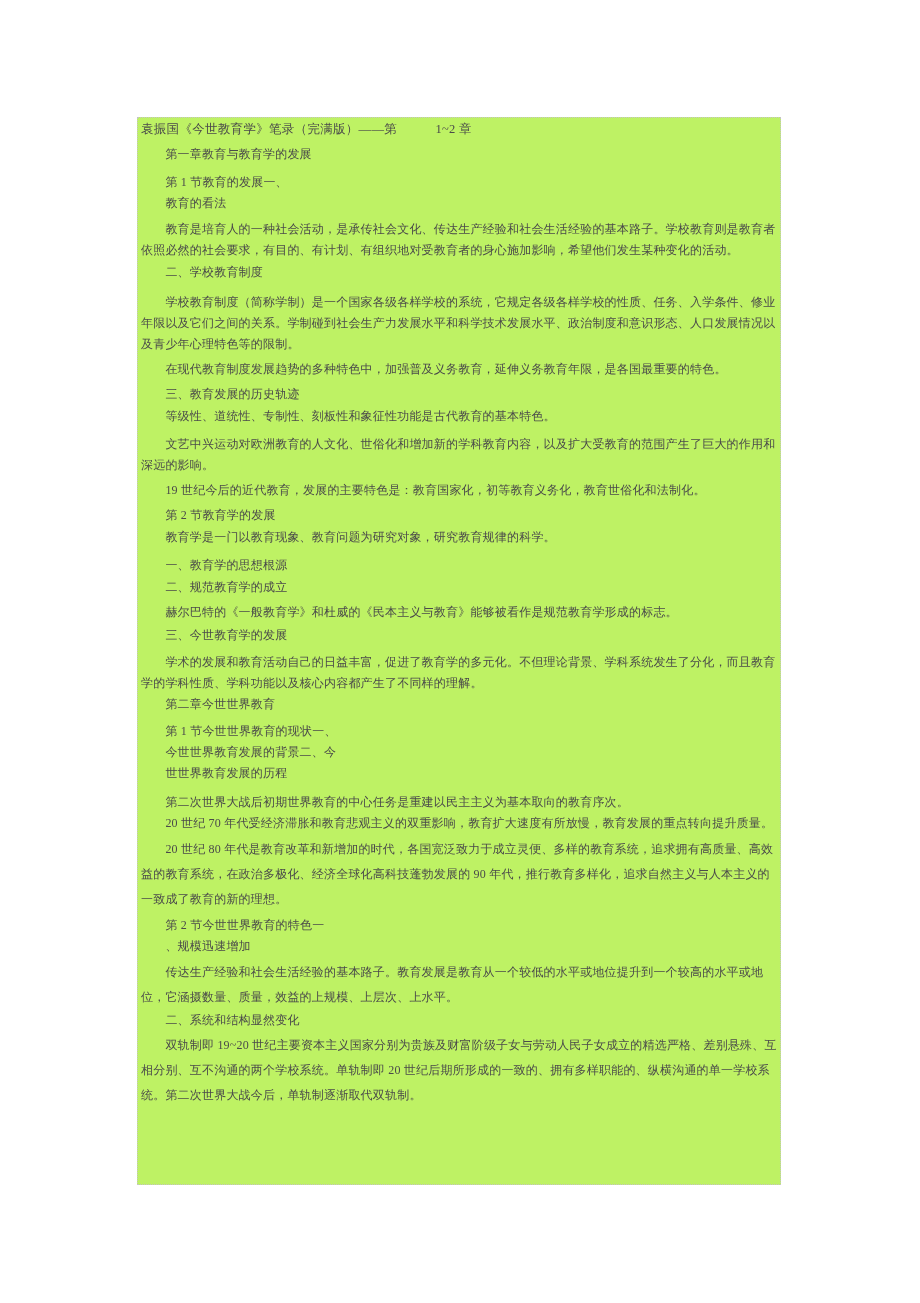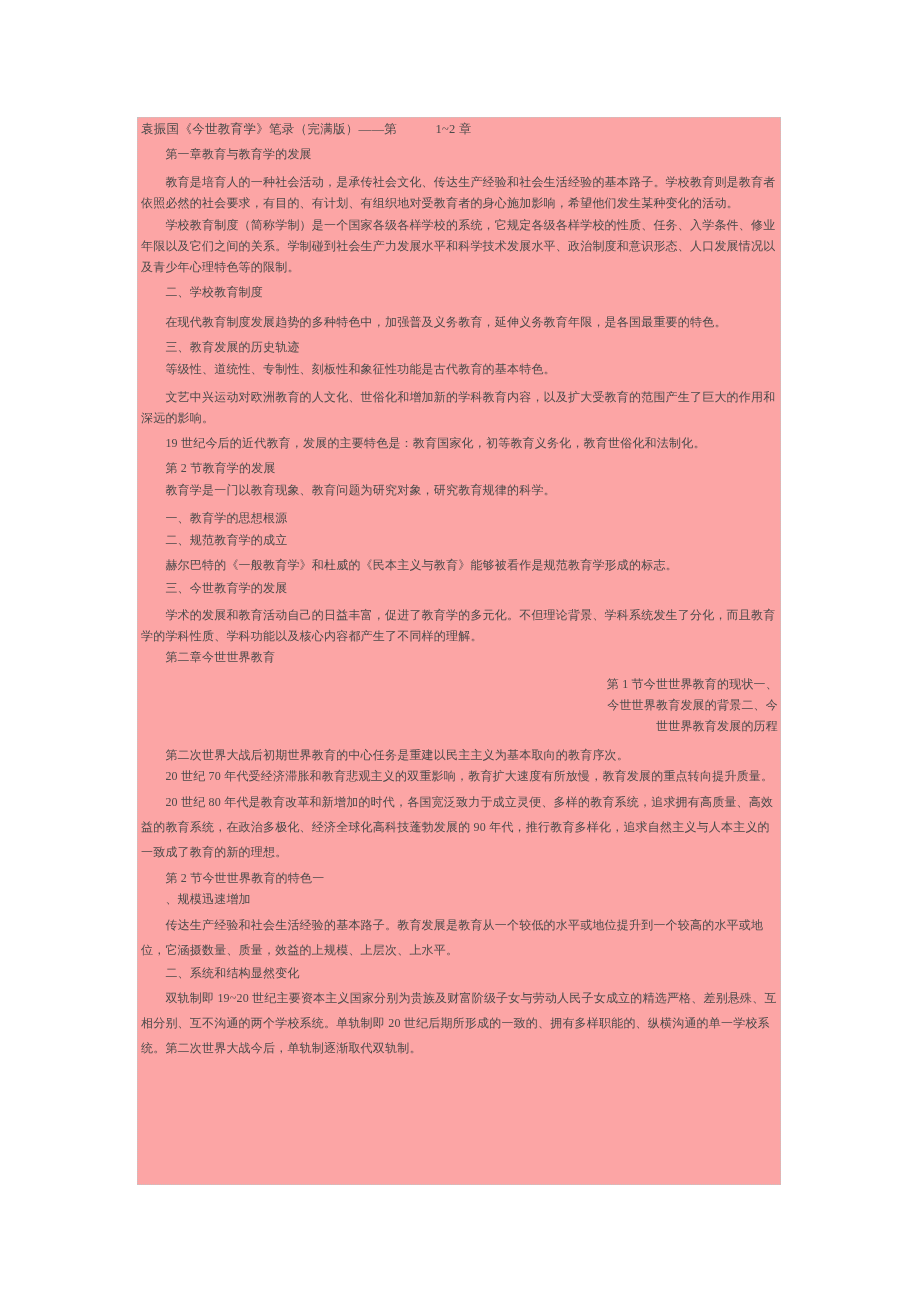--- a/index.html
+++ b/index.html
@@ -14,21 +14,21 @@
     font-family: "Liberation Serif", "DejaVu Serif", serif;
   }
   .page {
     position: absolute;
     left: 137px;
     top: 117px;
     width: 644px;
     min-height: 1068px;
     box-sizing: border-box;
     border: 1px dotted #c4c4c4;
-    background: #fca5a5;
+    background: #bef264;
     padding: 1px 2px 10px 3px;
     color: #4a4a4a;
   }
   .title {
     font-size: 12.5px;
     font-weight: normal;
     line-height: 21px;
     margin: 0 0 4px 0;
     white-space: pre-line;
     letter-spacing: 0.3px;
@@ -42,36 +42,38 @@
   }
   .ll { line-height: 25px; }
   .mb0 { margin-bottom: 0; }
   .mb1 { margin-bottom: 1px; }
   .mb2 { margin-bottom: 2px; }
   .mb3 { margin-bottom: 3px; }
   .mb4 { margin-bottom: 4px; }
   .mb5 { margin-bottom: 5px; }
   .mb6 { margin-bottom: 6px; }
   .mb7 { margin-bottom: 7px; }
-  .mb8 { margin-bottom: 8px; text-align: right; }
+  .mb8 { margin-bottom: 8px; }
   .mb9 { margin-bottom: 9px; }
 </style>
 </head>
 <body>
 
 <div class="page">
   <h1 class="title">袁振国《今世教育学》笔录（完满版）——第　　　1~2 章</h1>
 
   <p class="p mb7">　　第一章教育与教育学的发展</p>
+  <p class="p mb5">　　第 1 节教育的发展一、
+　　教育的看法</p>
   <p class="p mb1">　　教育是培育人的一种社会活动，是承传社会文化、传达生产经验和社会生活经验的基本路子。学校教育则是教育者
 依照必然的社会要求，有目的、有计划、有组织地对受教育者的身心施加影响，希望他们发生某种变化的活动。</p>
+  <p class="p mb9">　　二、学校教育制度</p>
   <p class="p mb4">　　学校教育制度（简称学制）是一个国家各级各样学校的系统，它规定各级各样学校的性质、任务、入学条件、修业
 年限以及它们之间的关系。学制碰到社会生产力发展水平和科学技术发展水平、政治制度和意识形态、人口发展情况以
 及青少年心理特色等的限制。</p>
-  <p class="p mb9">　　二、学校教育制度</p>
   <p class="p mb4">　　在现代教育制度发展趋势的多种特色中，加强普及义务教育，延伸义务教育年限，是各国最重要的特色。</p>
   <p class="p mb1">　　三、教育发展的历史轨迹</p>
   <p class="p mb7">　　等级性、道统性、专制性、刻板性和象征性功能是古代教育的基本特色。</p>
   <p class="p mb4">　　文艺中兴运动对欧洲教育的人文化、世俗化和增加新的学科教育内容，以及扩大受教育的范围产生了巨大的作用和
 深远的影响。</p>
   <p class="p mb4">　　19 世纪今后的近代教育，发展的主要特色是：教育国家化，初等教育义务化，教育世俗化和法制化。</p>
   <p class="p mb1">　　第 2 节教育学的发展</p>
   <p class="p mb7">　　教育学是一门以教育现象、教育问题为研究对象，研究教育规律的科学。</p>
   <p class="p mb1">　　一、教育学的思想根源</p>
   <p class="p mb4">　　二、规范教育学的成立</p>

